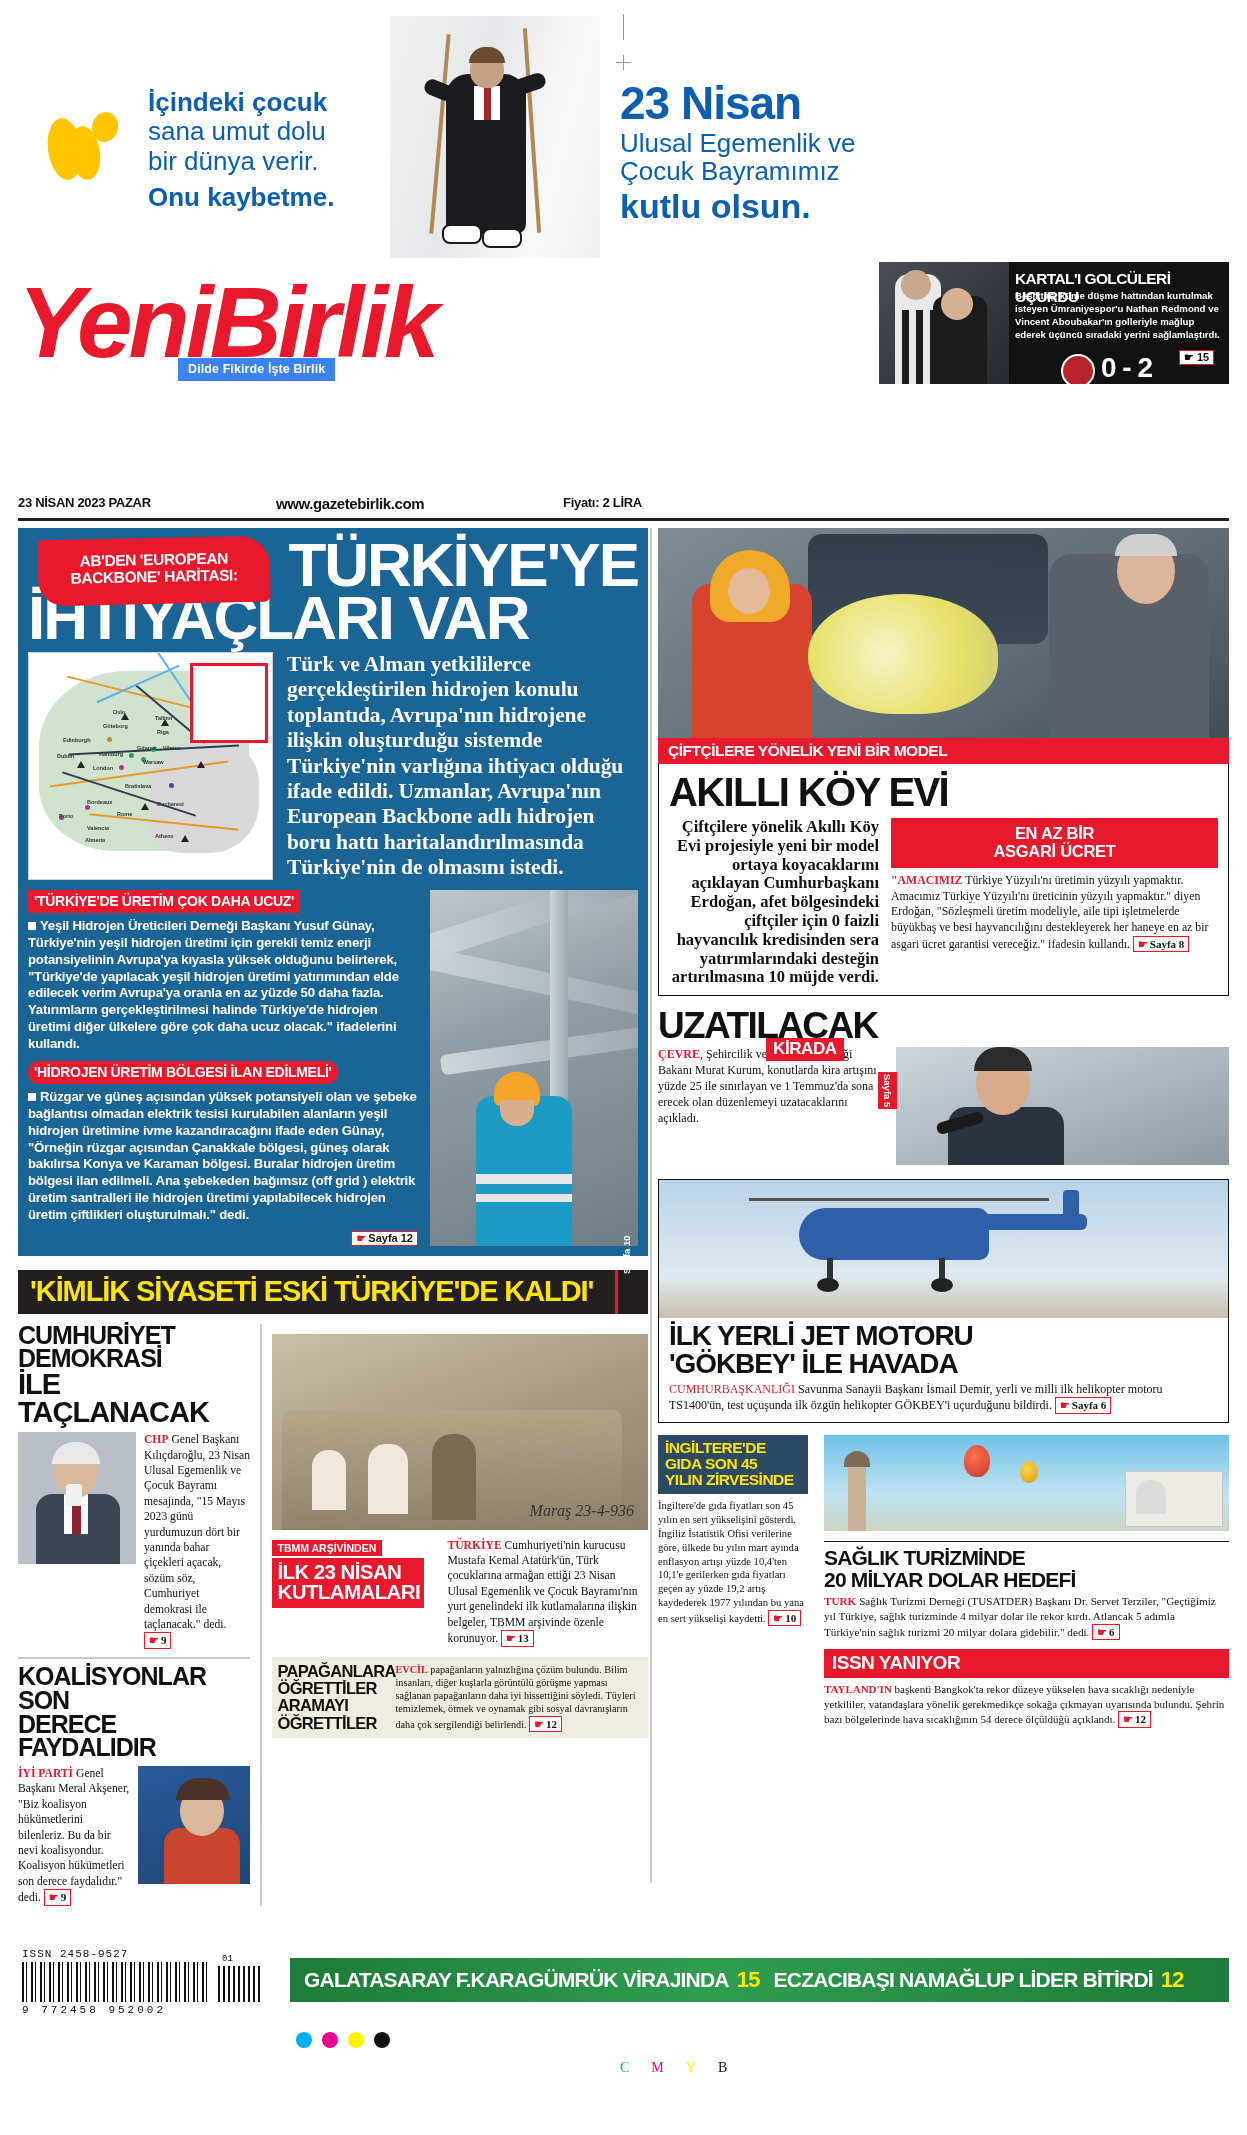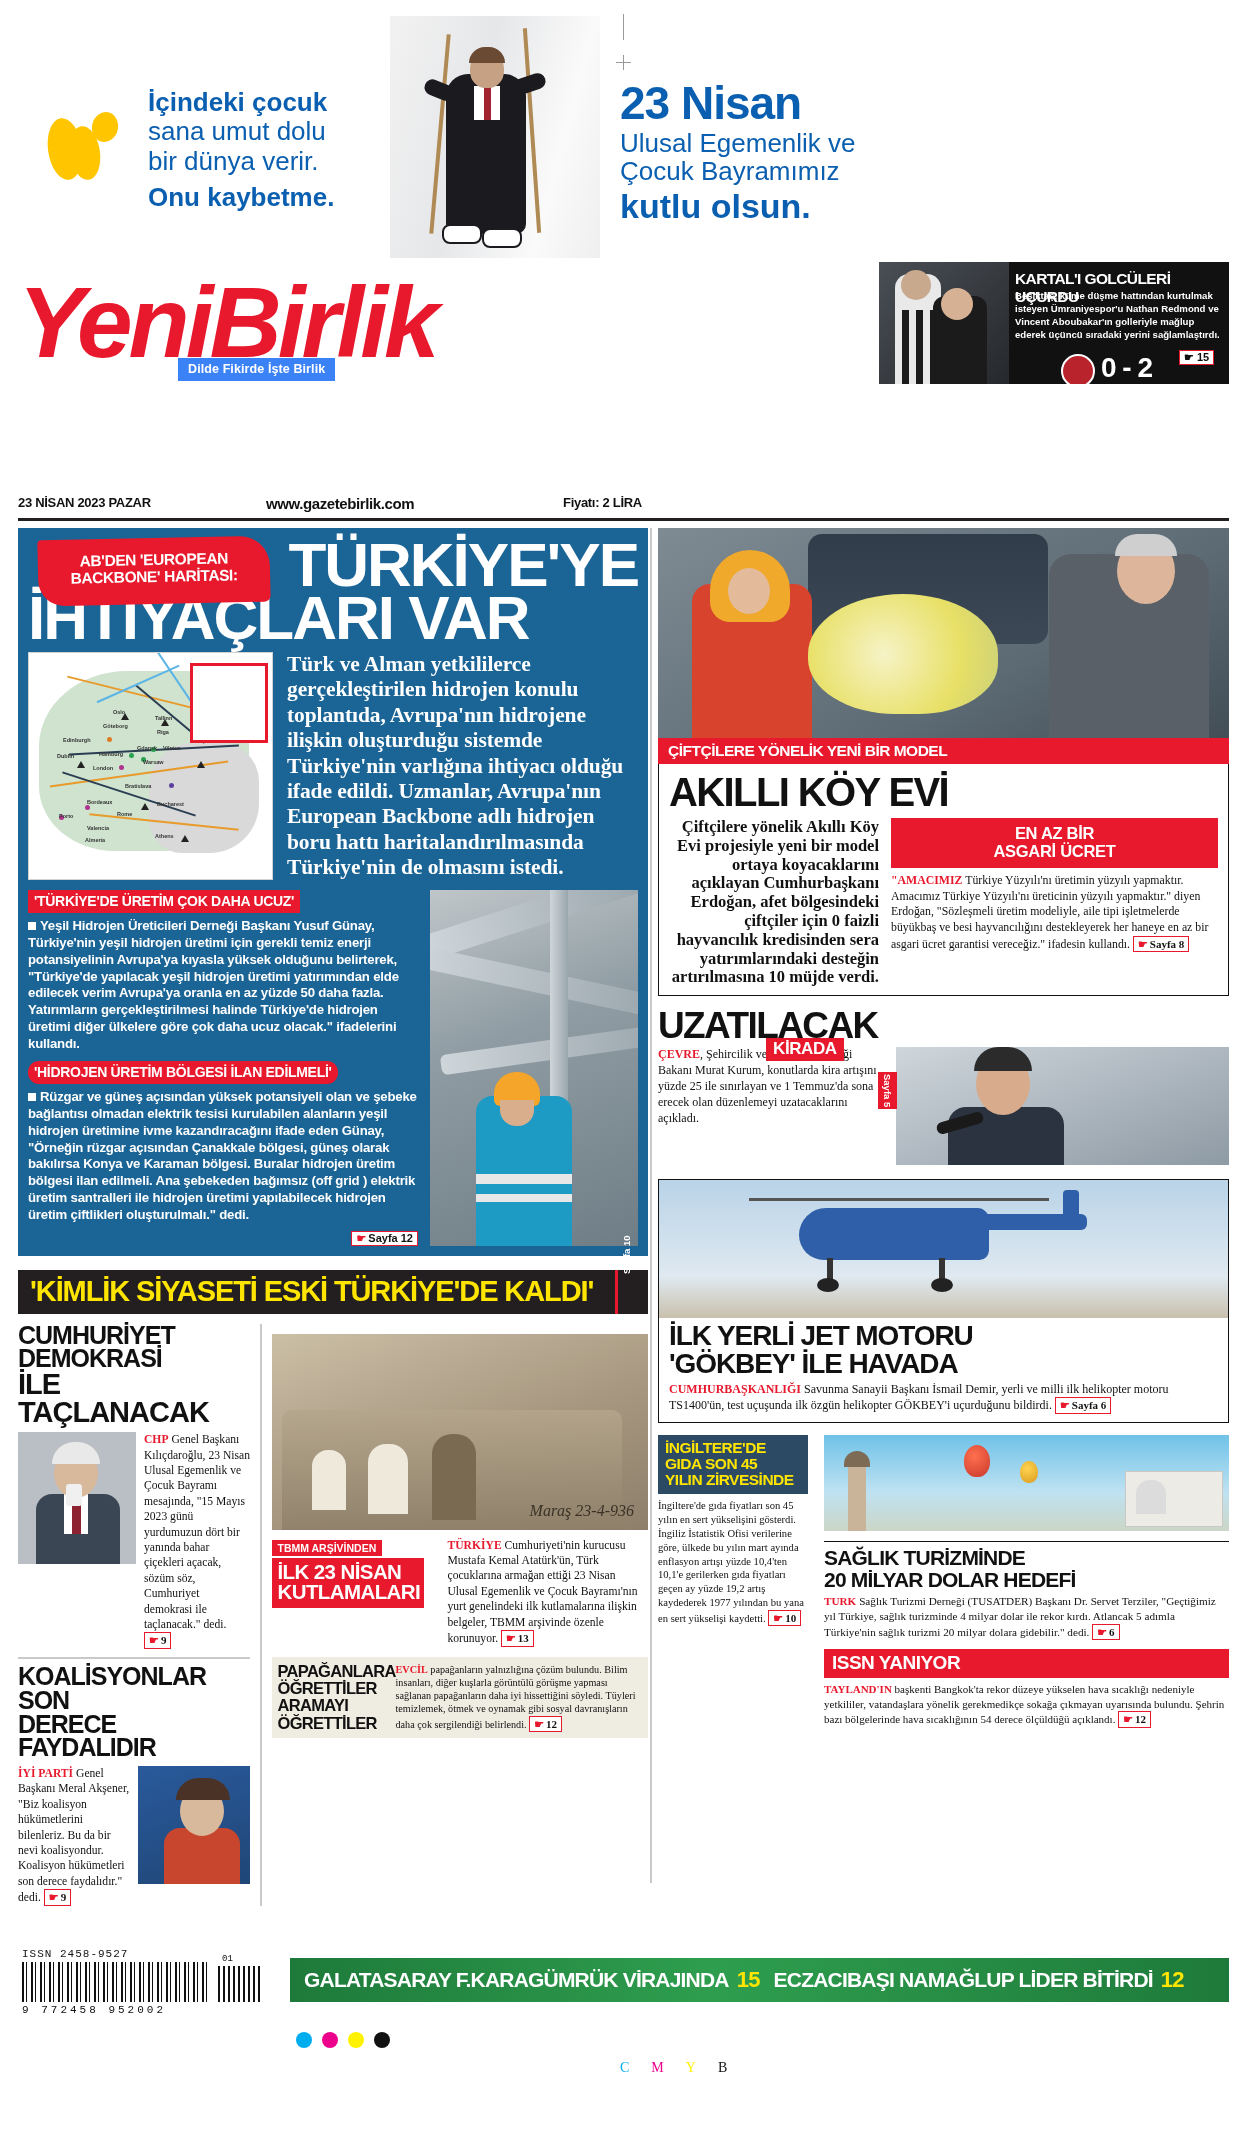--- a/index.html
+++ b/index.html
@@ -38,21 +38,21 @@
   .ad-right .big{font-size:46px;font-weight:700;letter-spacing:-1px;}
   .ad-right .md{font-size:26px;font-weight:400;}
   .ad-right .big2{font-size:34px;font-weight:700;margin-top:2px;}
 
   
   .masthead{position:absolute;left:0;top:258px;width:1247px;height:270px;}
   .logo{position:absolute;left:18px;top:14px;font-size:100px;font-weight:700;font-style:italic;color:#E8192C;letter-spacing:-4px;line-height:1;font-family:"Liberation Sans",sans-serif;}
   .slogan{position:absolute;left:178px;top:100px;background:#3b82f6;color:#fff;font-size:12.5px;font-weight:700;padding:4px 10px 5px;letter-spacing:.1px;}
   .dateline{position:absolute;left:18px;top:237px;width:800px;height:20px;}
   .dateline .dt{position:absolute;left:0;top:0;font-size:13px;font-weight:700;letter-spacing:-.3px;}
-  .dateline .web{position:absolute;left:248px;top:0;font-size:15px;font-weight:700;letter-spacing:-.4px;}
+  .dateline .web{position:absolute;left:258px;top:0;font-size:15px;font-weight:700;letter-spacing:-.4px;}
   .dateline .price{position:absolute;left:545px;top:0;font-size:13px;font-weight:700;letter-spacing:-.3px;}
   .rule-thin{position:absolute;left:18px;top:260px;width:1211px;height:3px;background:#231f20;}
 
   
   .sportbox{position:absolute;left:879px;top:4px;width:350px;height:122px;background:#111;overflow:hidden;}
   .sportbox .photo{position:absolute;left:0;top:0;width:130px;height:122px;background:linear-gradient(135deg,#4a4f55,#25282c);}
   .sp-p1{position:absolute;left:16px;top:12px;width:46px;height:110px;background:#e9e9e9;border-radius:14px 14px 0 0;}
   .sp-p1b{position:absolute;left:16px;top:48px;width:46px;height:74px;background:repeating-linear-gradient(90deg,#e9e9e9 0 7px,#1b1b1b 7px 14px);}
   .sp-h1{position:absolute;left:22px;top:8px;width:30px;height:30px;border-radius:50%;background:#c8a98d;}
   .sp-p2{position:absolute;left:54px;top:34px;width:54px;height:88px;background:#1b1b1b;border-radius:12px 12px 0 0;}
@@ -181,21 +181,21 @@
   .heli-tail{position:absolute;left:318px;top:34px;width:110px;height:16px;background:#2F5FA8;border-radius:6px;}
   .heli-fin{position:absolute;left:404px;top:10px;width:16px;height:36px;background:#2F5FA8;border-radius:4px;}
   .heli-rot{position:absolute;left:90px;top:18px;width:300px;height:3px;background:#555;}
   .heli-w1{position:absolute;left:168px;top:78px;width:6px;height:24px;background:#333;}
   .heli-w2{position:absolute;left:280px;top:78px;width:6px;height:24px;background:#333;}
   .heli-ww1{position:absolute;left:158px;top:98px;width:22px;height:14px;background:#222;border-radius:50%;}
   .heli-ww2{position:absolute;left:272px;top:98px;width:22px;height:14px;background:#222;border-radius:50%;}
   .heli-inner{padding:4px 10px 8px;}
   .heli-h{font-size:28px;font-weight:700;letter-spacing:-1.1px;line-height:1.0;}
   .heli-b{font-family:"Liberation Serif",serif;font-size:12px;line-height:1.34;margin-top:3px;}
-  .heli-b .red{color:#E8192C;font-weight:700;}
+  .heli-b .red{color:#E8192C;font-weight:400;}
 
   .bot-row{display:flex;margin-top:12px;gap:16px;}
   .bot-l{width:150px;}
   .bot-badge{background:#2C4A63;color:#FFE500;font-size:15.5px;font-weight:700;line-height:1.04;padding:5px 7px 6px;letter-spacing:-.5px;}
   .bot-body{font-family:"Liberation Serif",serif;font-size:10.6px;line-height:1.3;margin-top:5px;}
   .bot-r{flex:1;}
   .bot-photo{width:100%;height:96px;background:linear-gradient(180deg,#6fc2e8,#bfe2f2 60%,#cbd6c6 100%);position:relative;overflow:hidden;}
   .tower{position:absolute;left:24px;bottom:0;width:18px;height:68px;background:#c9b49a;}
   .tower:before{content:"";position:absolute;left:-4px;top:-12px;width:26px;height:16px;background:#7e6b55;border-radius:13px 13px 0 0;}
   .bal1{position:absolute;left:140px;top:10px;width:26px;height:32px;background:radial-gradient(circle at 40% 35%,#ff6f4e,#c9392c);border-radius:50% 50% 45% 45%;}

